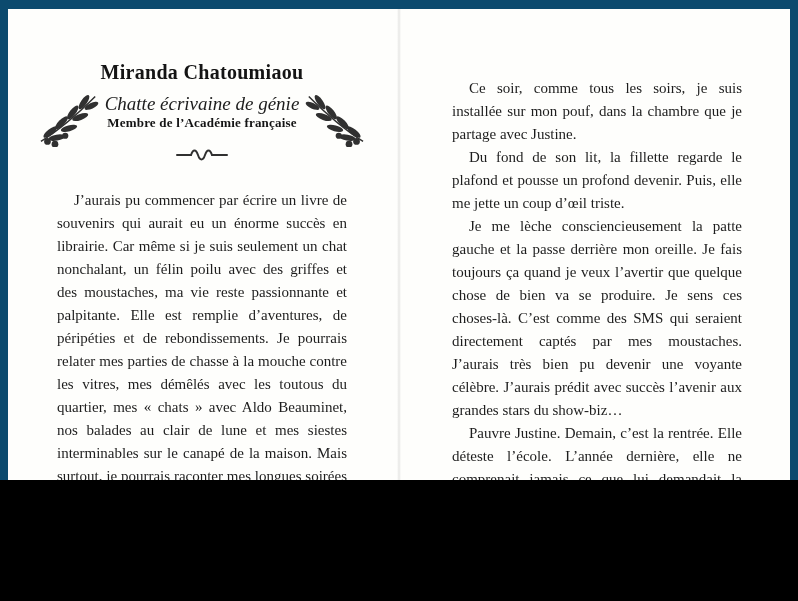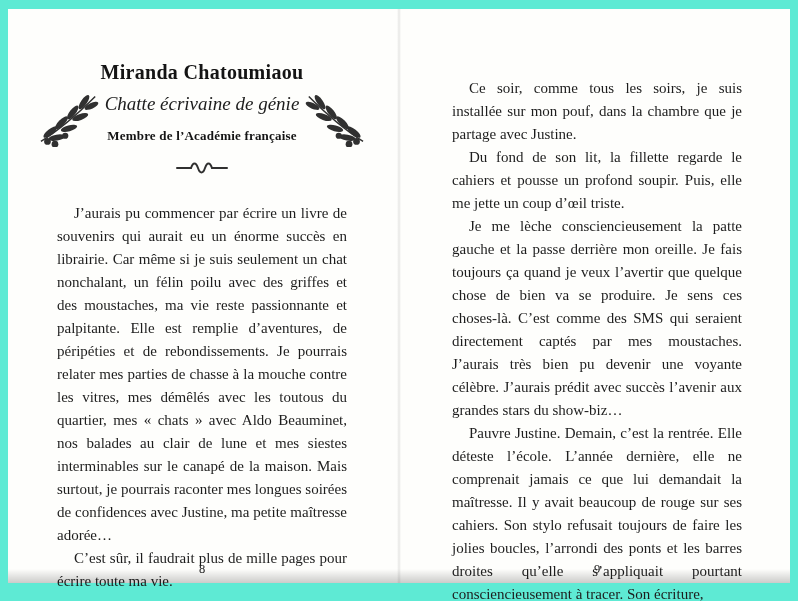--- a/index.html
+++ b/index.html
@@ -2,22 +2,22 @@
 <html lang="fr"><head>
 <meta charset="utf-8">
 <style>
   * { box-sizing: border-box; }
   html, body { margin: 0; padding: 0; }
   body { background: #000; }
 
   .screen {
     position: relative;
     width: 798px;
-    height: 601px;
-    background: #5eead4;
+    height: 480px;
+    background: #0c4a6e;
     overflow: hidden;
     font-family: "Liberation Serif", "DejaVu Serif", serif;
   }
 
   .spread {
     position: absolute;
     left: 8px;
     top: 9px;
     width: 782px;
     height: 574px;
@@ -66,21 +66,20 @@
   .chapter-subtitle {
     font-style: italic;
     font-size: 19px;
     margin-top: 9px;
     color: #1d1d1d;
   }
   .chapter-affiliation {
     font-weight: bold;
     font-size: 13px;
     letter-spacing: 0.2px;
-    margin-top: 13px;
     color: #141414;
   }
 
   .ornament {
     position: absolute;
     width: 64px;
     height: 58px;
   }
   .ornament-left  { left: -20px; top: 80px; }
   .ornament-right { right: -20px; top: 80px; transform: scaleX(-1); }
@@ -180,21 +179,21 @@
         <p>J’aurais pu commencer par écrire un livre de souvenirs qui aurait eu un énorme succès en librairie. Car même si je suis seulement un chat nonchalant, un félin poilu avec des griffes et des moustaches, ma vie reste passionnante et palpitante. Elle est remplie d’aventures, de péripéties et de rebondissements. Je pourrais relater mes parties de chasse à la mouche contre les vitres, mes démêlés avec les toutous du quartier, mes « chats » avec Aldo Beauminet, nos balades au clair de lune et mes siestes interminables sur le canapé de la maison. Mais surtout, je pourrais raconter mes longues soirées de confidences avec Justine, ma petite maîtresse adorée…</p>
         <p>C’est sûr, il faudrait plus de mille pages pour écrire toute ma vie.</p>
       </div>
 
       <div class="pagenum">8</div>
     </div>
 
     <div class="page page-right">
       <div class="body-text">
         <p>Ce soir, comme tous les soirs, je suis installée sur mon pouf, dans la chambre que je partage avec Justine.</p>
-        <p>Du fond de son lit, la fillette regarde le cahiers et pousse un profond soupir. Puis, elle me jette un coup d’œil triste.</p>
+        <p>Du fond de son lit, la fillette regarde le plafond et pousse un profond devenir. Puis, elle me jette un coup d’œil triste.</p>
         <p>Je me lèche consciencieusement la patte gauche et la passe derrière mon oreille. Je fais toujours ça quand je veux l’avertir que quelque chose de bien va se produire. Je sens ces choses-là. C’est comme des SMS qui seraient directement captés par mes moustaches. J’aurais très bien pu devenir une voyante célèbre. J’aurais prédit avec succès l’avenir aux grandes stars du show-biz…</p>
         <p>Pauvre Justine. Demain, c’est la rentrée. Elle déteste l’école. L’année dernière, elle ne comprenait jamais ce que lui demandait la maîtresse. Il y avait beaucoup de rouge sur ses cahiers. Son stylo refusait toujours de faire les jolies boucles, l’arrondi des ponts et les barres droites qu’elle s’appliquait pourtant consciencieusement à tracer. Son écriture,</p>
       </div>
 
       <div class="pagenum">9</div>
     </div>
   </div>
 </div>
 
 </body></html>

